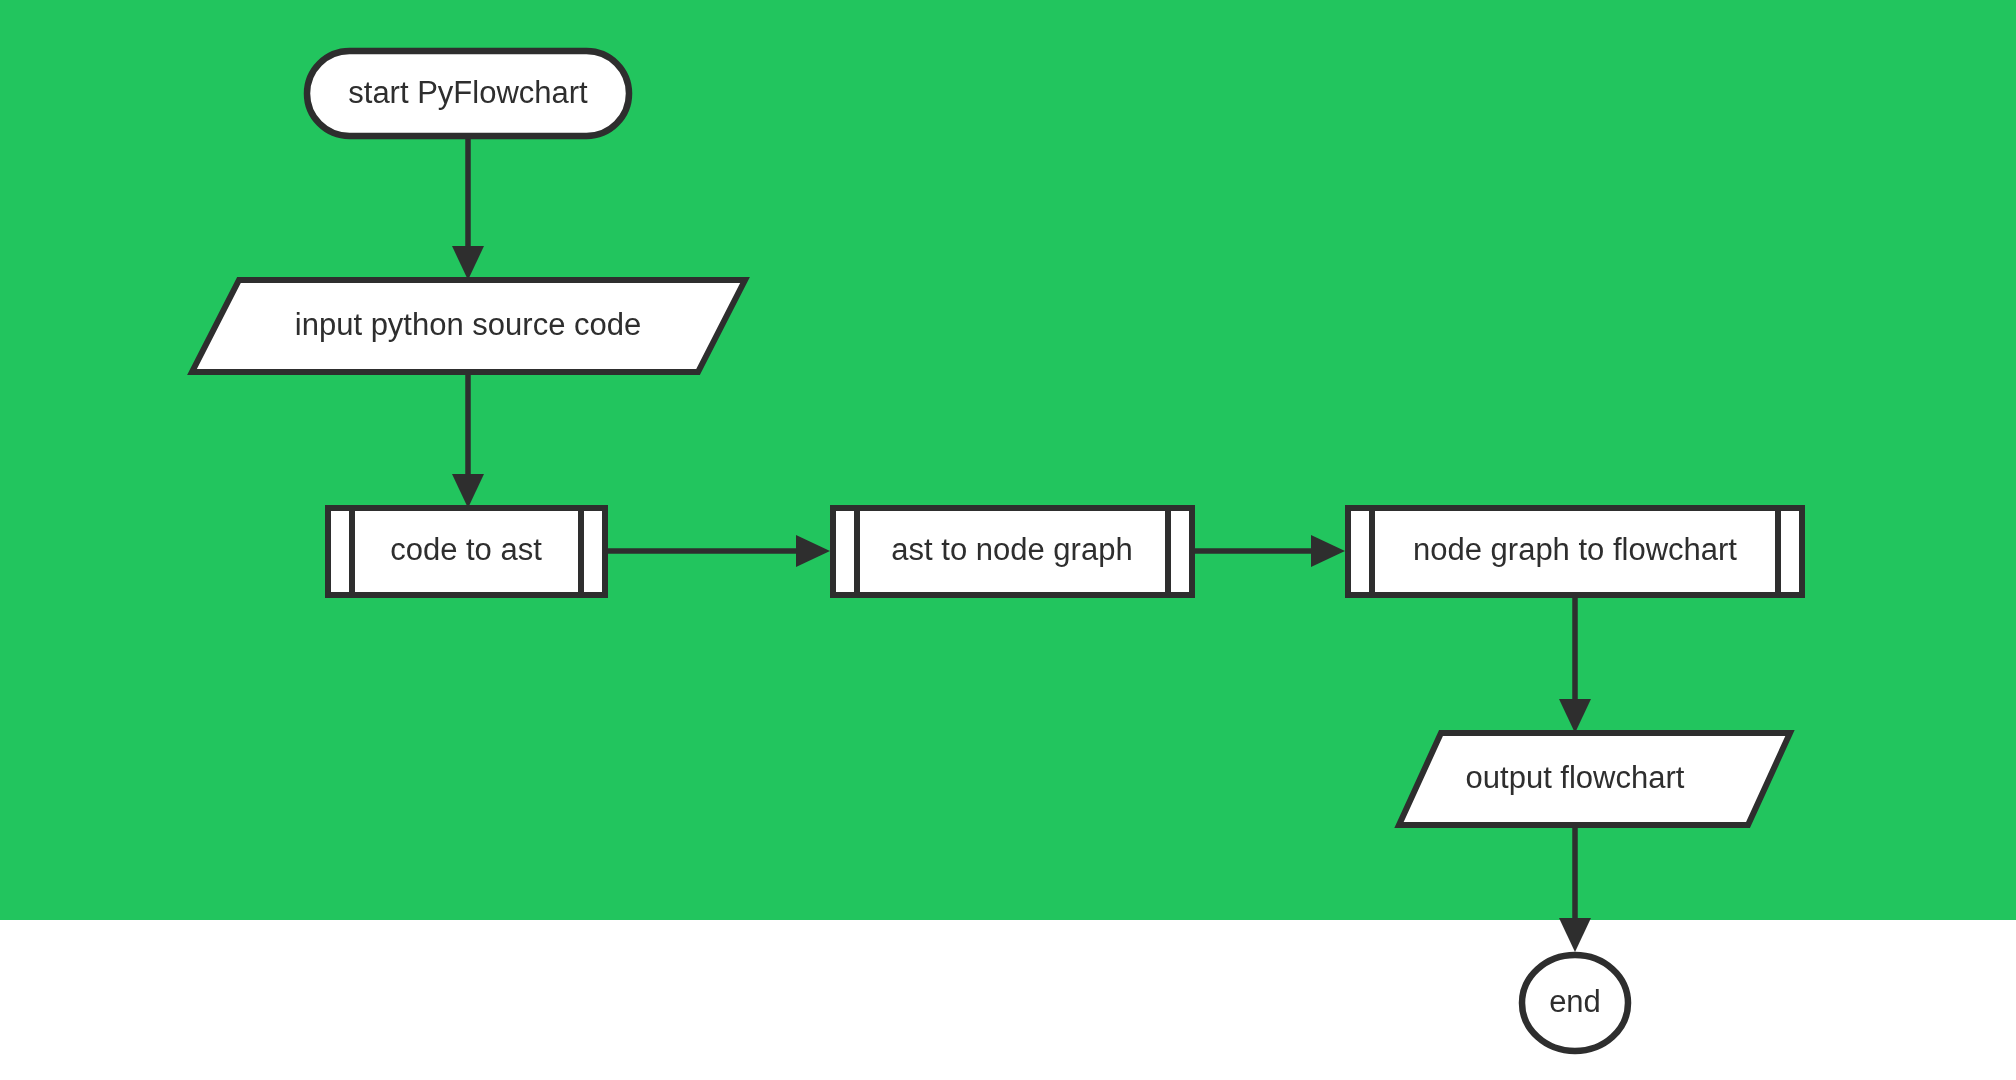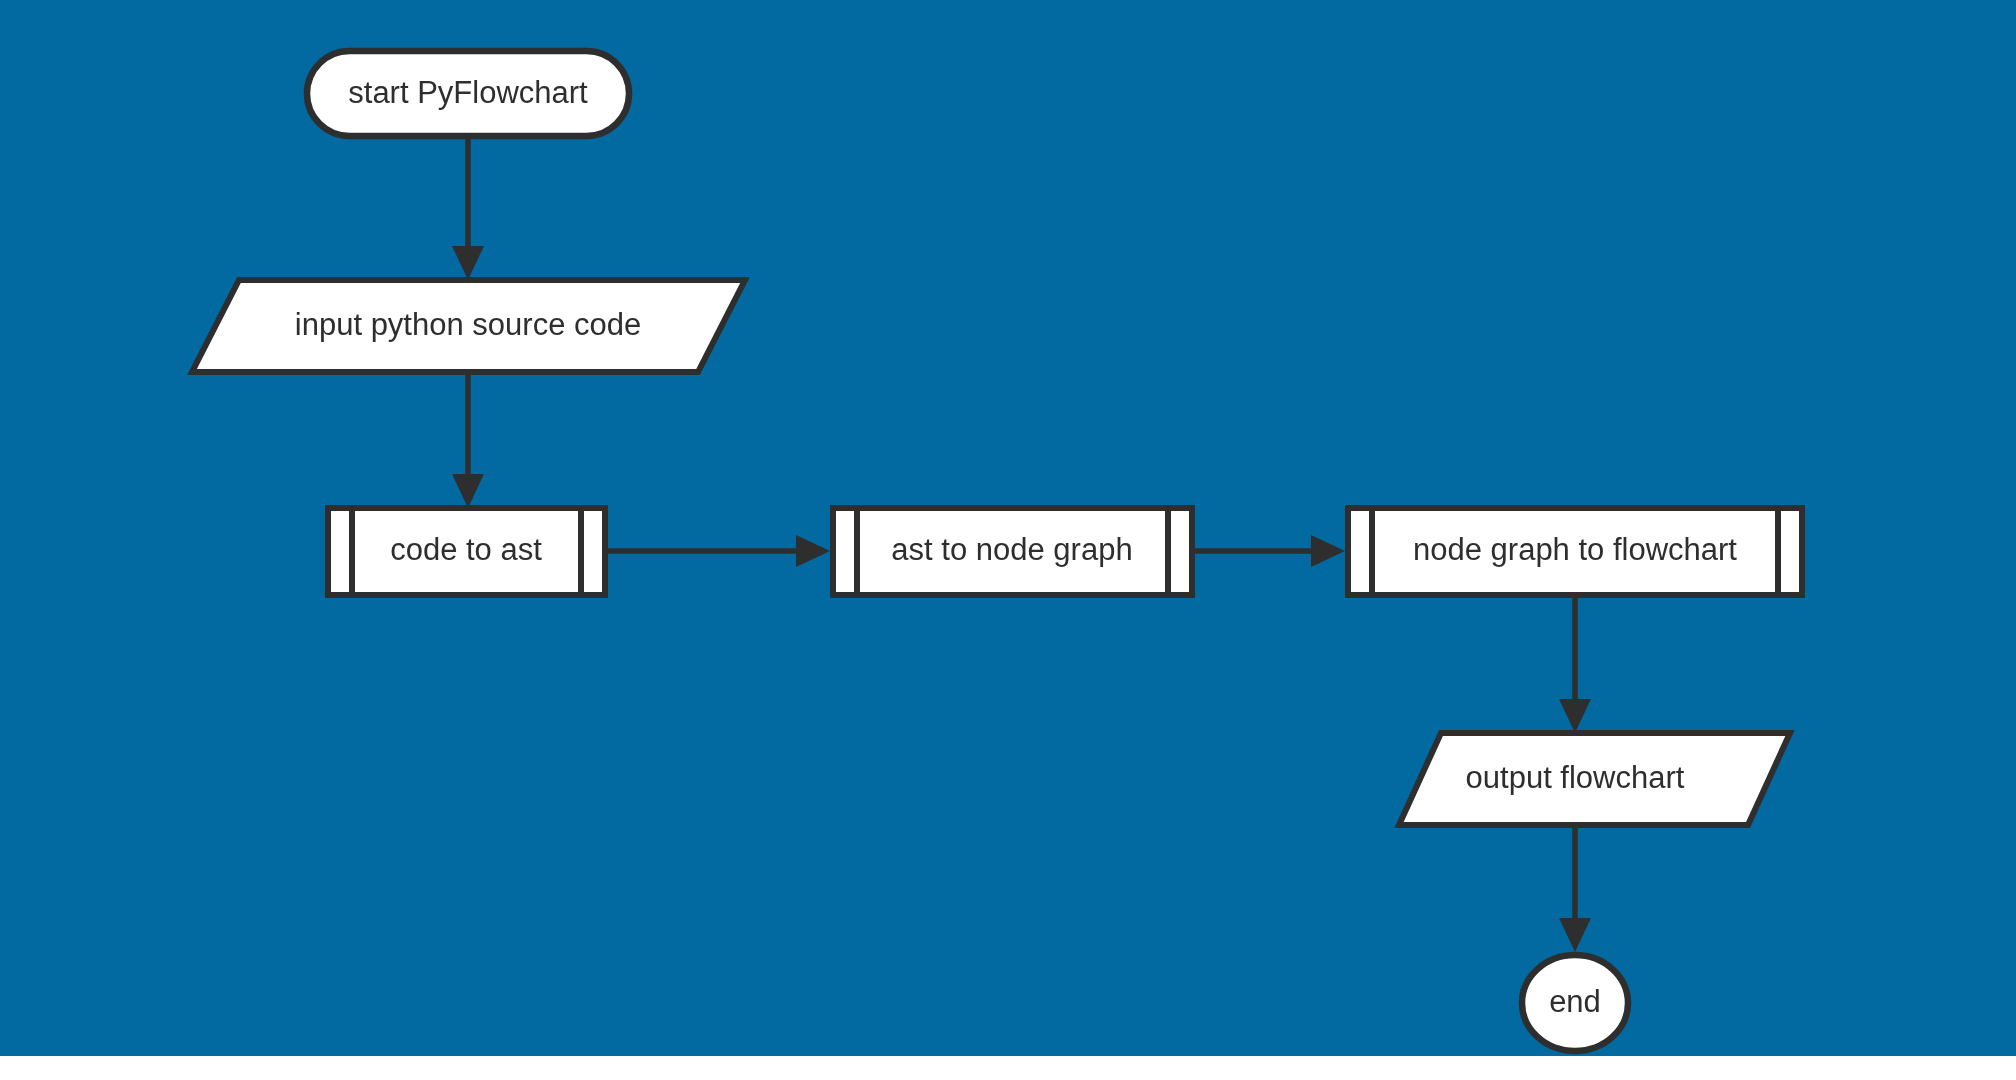--- a/index.html
+++ b/index.html
@@ -10,22 +10,22 @@
   }
   body {
     width: 2016px;
     height: 1080px;
     overflow: hidden;
     font-family: "Liberation Sans", sans-serif;
   }
   #flowchart-root {
     position: relative;
     width: 2016px;
-    height: 1056px;
-    background: #0369a1;
+    height: 920px;
+    background: #22c55e;
   }
   svg#flow-svg {
     display: block;
     width: 2016px;
     height: 1080px;
   }
   .node-shape {
     fill: #ffffff;
     stroke: #2e2e2e;
     stroke-width: 6;

